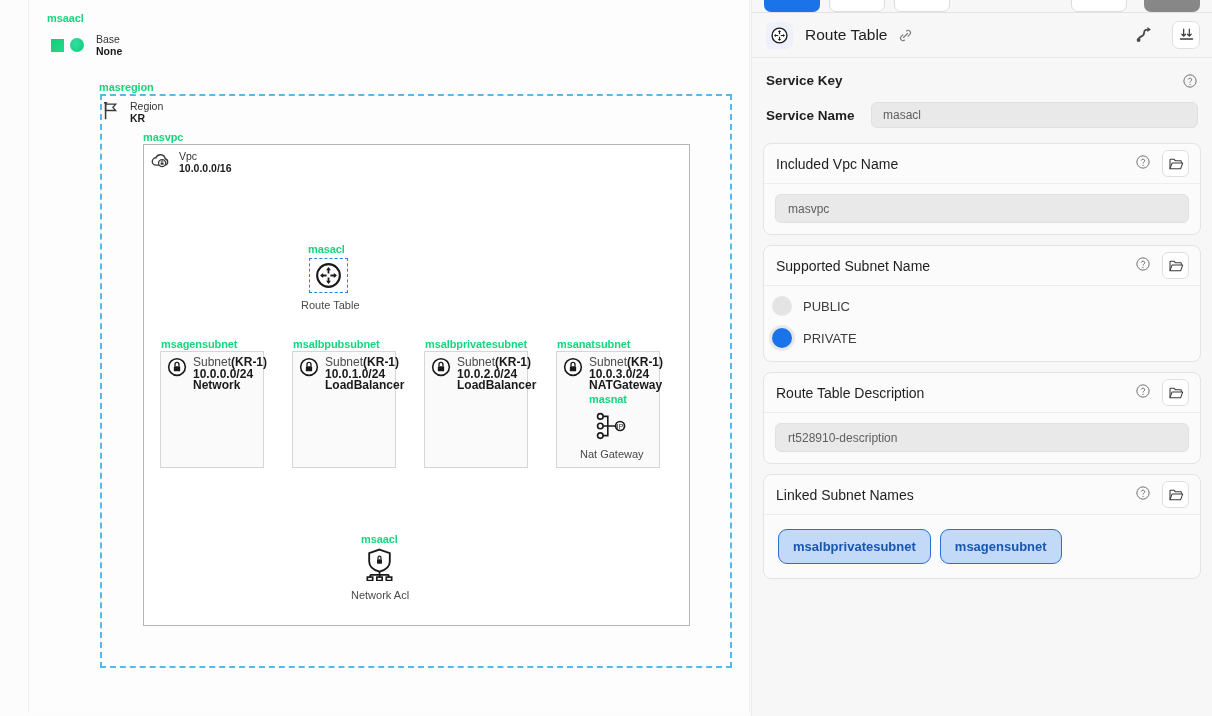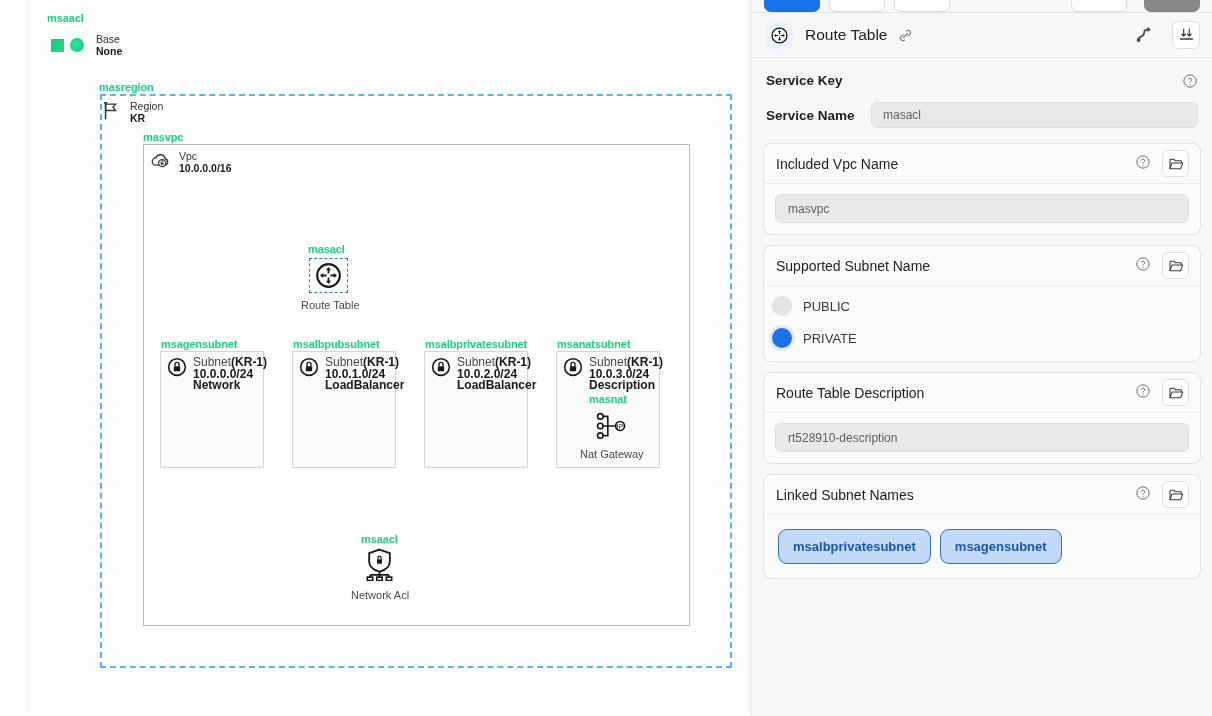--- a/index.html
+++ b/index.html
@@ -312,21 +312,21 @@
       <div class="subnet-box" style="left:527px; top:351px;"></div>
       <div class="subnet-head" style="left:534px; top:357px;">
         <svg width="20" height="20" viewBox="0 0 24 24">
           <circle cx="12" cy="12" r="10" fill="#fff" stroke="#1a1a1a" stroke-width="1.9"></circle>
           <rect x="8.2" y="11" width="7.6" height="6.1" rx="1" fill="#1a1a1a"></rect>
           <path d="M9.6 11 V8.9 a2.4 2.4 0 0 1 4.8 0 V11" fill="none" stroke="#1a1a1a" stroke-width="1.6"></path>
         </svg>
         <div class="subnet-txt">
           <div class="r1"><span>Subnet</span><b>(KR-1)</b></div>
           <div class="r2">10.0.3.0/24</div>
-          <div class="r3">Description</div>
+          <div class="r3">NATGateway</div>
         </div>
       </div>
 
       <div class="glabel" id="masnat-label">masnat</div>
       <div id="nat-icon">
         <svg width="32" height="32" viewBox="0 0 30 30">
           <circle cx="5" cy="6" r="2.6" fill="none" stroke="#1a1a1a" stroke-width="1.5"></circle>
           <circle cx="5" cy="15" r="2.6" fill="none" stroke="#1a1a1a" stroke-width="1.5"></circle>
           <circle cx="5" cy="24" r="2.6" fill="none" stroke="#1a1a1a" stroke-width="1.5"></circle>
           <path d="M7.6 6 H12 V24 H7.6 M7.6 15 H20" fill="none" stroke="#1a1a1a" stroke-width="1.5"></path>

